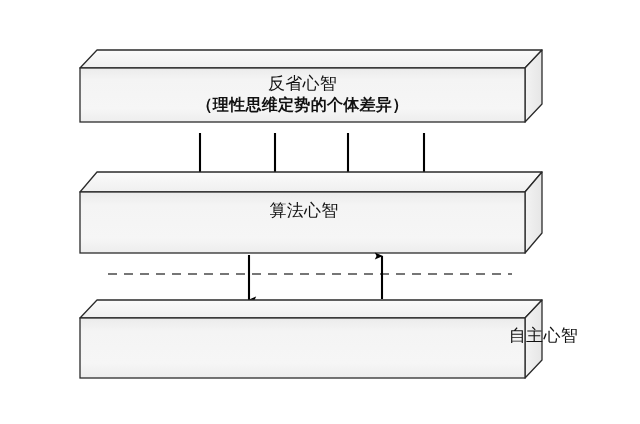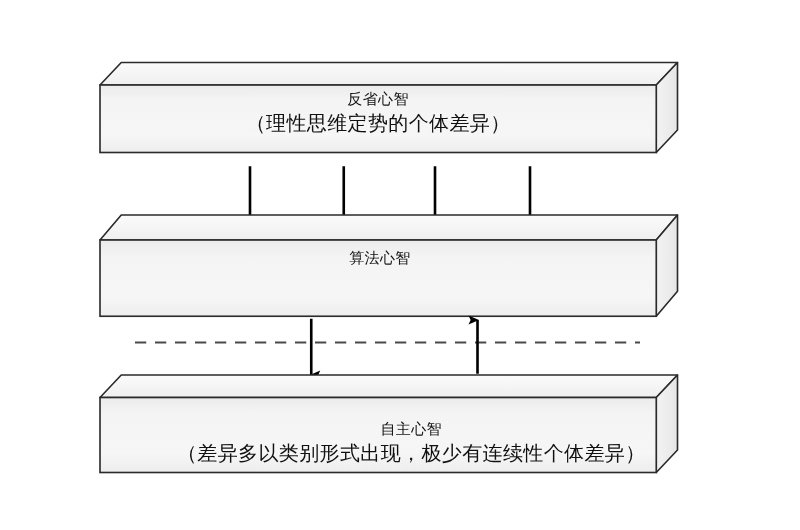--- a/index.html
+++ b/index.html
@@ -30,26 +30,26 @@
   .box-label {
     position: absolute;
     text-align: center;
     color: #111111;
     line-height: 1.32;
     letter-spacing: 0.3px;
     white-space: nowrap;
     user-select: none;
   }
   .box-title {
-    font-size: 12px;
+    font-size: 17px;
     font-weight: 500;
   }
   .box-sub {
     font-size: 16px;
-    font-weight: 400;
+    font-weight: 700;
   }
 </style>
 </head>
 <body>
 
 <div id="diagram-root">
 
   <svg id="diagram-svg" viewBox="0 0 640 424">
     <defs>
       <linearGradient id="frontGrad" x1="0" y1="0" x2="0" y2="1">
@@ -109,18 +109,17 @@
 
   <div class="box-label" style="left:80px; top:72px; width:445px;">
     <div class="box-title">反省心智</div>
     <div class="box-sub">（理性思维定势的个体差异）</div>
   </div>
 
   <div class="box-label" style="left:80px; top:199px; width:448px;">
     <div class="box-title">算法心智</div>
   </div>
 
-  <div class="box-label" style="left:80px; top:336px; width:498px;">
+  <div class="box-label" style="left:80px; top:324px; width:498px;text-align:right;">
     <div class="box-title">自主心智</div>
-    <div class="box-sub">（差异多以类别形式出现，极少有连续性个体差异）</div>
   </div>
 
 </div>
 
 </body></html>

